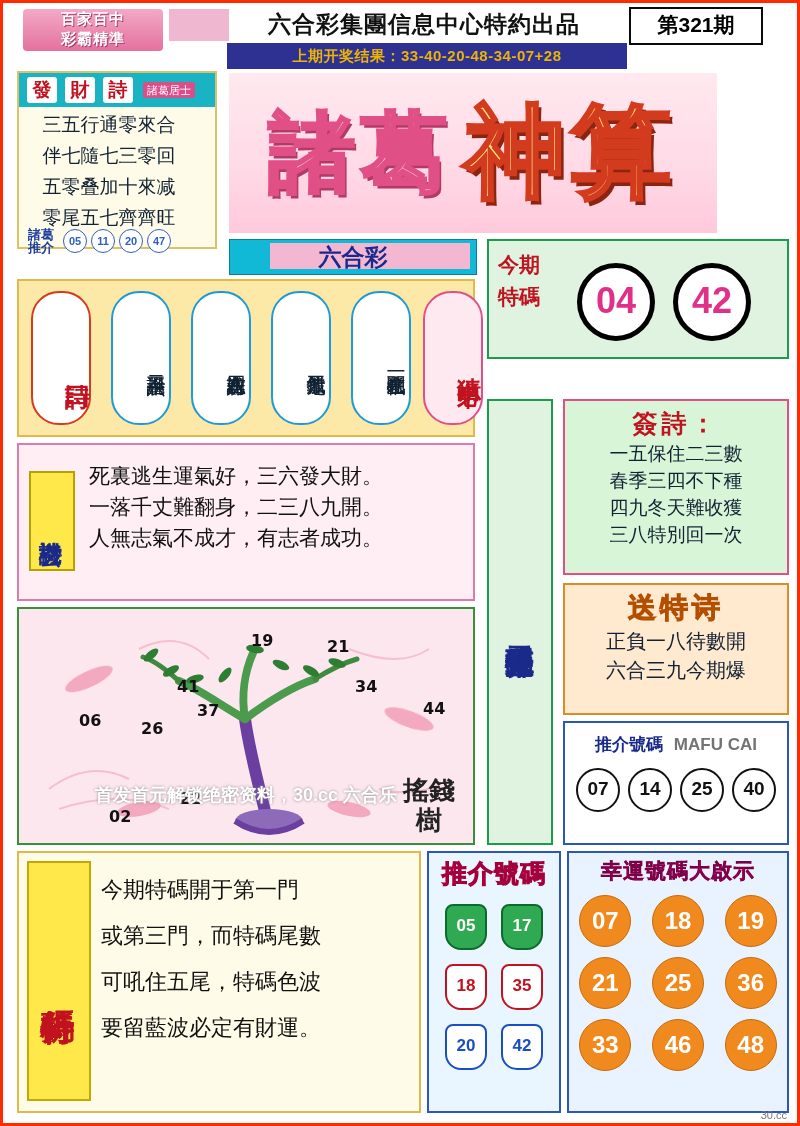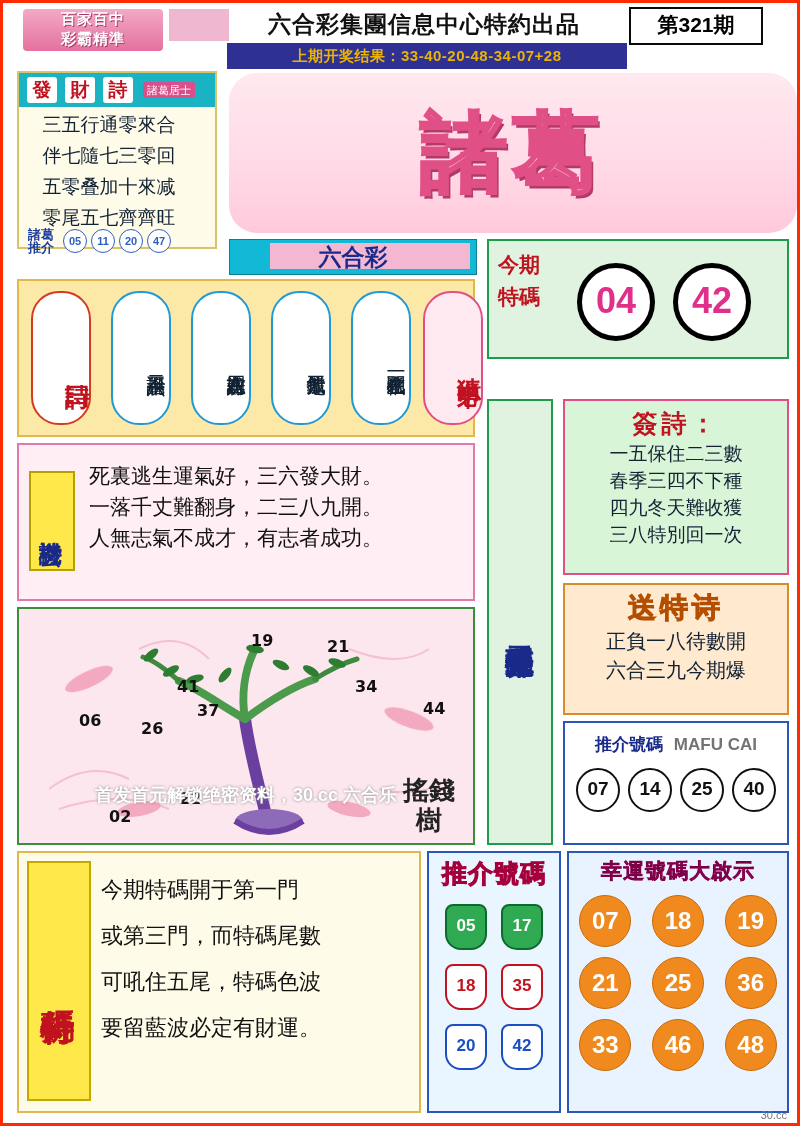--- a/index.html
+++ b/index.html
@@ -96,23 +96,23 @@
   }
   .ball-sm{
     width:22px;height:22px;border-radius:50%;
     border:1px solid #2f5fbf;
     color:#2f5fbf;font-size:11px;font-weight:bold;
     text-align:center;line-height:22px;margin-left:4px;
     background:#fff;
   }
   
   .bigtitle{
-    position:absolute;left:226px;top:70px;width:568px;height:160px;
+    position:absolute;left:226px;top:70px;width:488px;height:160px;
     background:linear-gradient(180deg,#ffe9ef 0%,#ffd9e6 60%,#ffc9dc 100%);
-    display:flex;align-items:center;justify-content:center;border-radius:28px;
+    display:flex;align-items:center;justify-content:center;
   }
   .bigtitle .t1,.bigtitle .t2{
     font-family:"DejaVu Serif", serif;
     font-weight:bold;
     font-size:86px;
     letter-spacing:6px;
   }
   .bigtitle .t1{
     color:#f6c6d8;
     -webkit-text-stroke:3px #e04f86;
@@ -427,20 +427,21 @@
       <div class="lbl">諸葛推介</div>
       <div class="ball-sm">05</div>
       <div class="ball-sm">11</div>
       <div class="ball-sm">20</div>
       <div class="ball-sm">47</div>
     </div>
   </div>
 
   <div class="bigtitle">
     <div class="t1">諸葛</div>
+    <div class="t2">神算</div>
   </div>
 
   <div class="band">
     <div class="inner"></div>
     <div class="txt">六合彩</div>
   </div>
 
   <div class="special">
     <div class="lbl">今期特碼</div>
     <div class="ball-lg b1">04</div>

